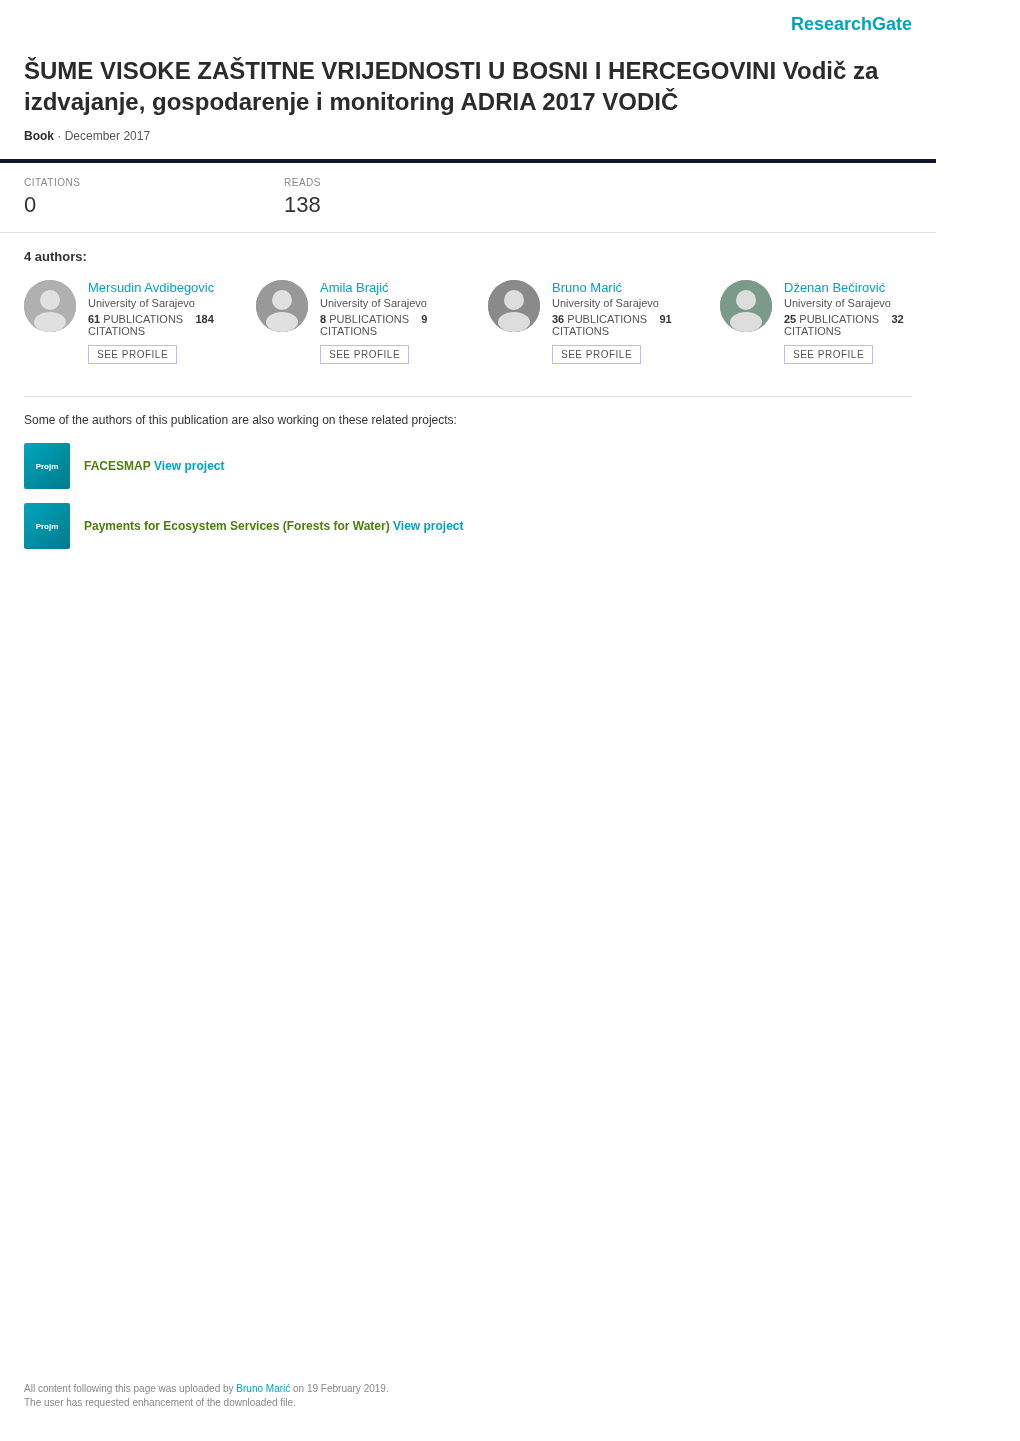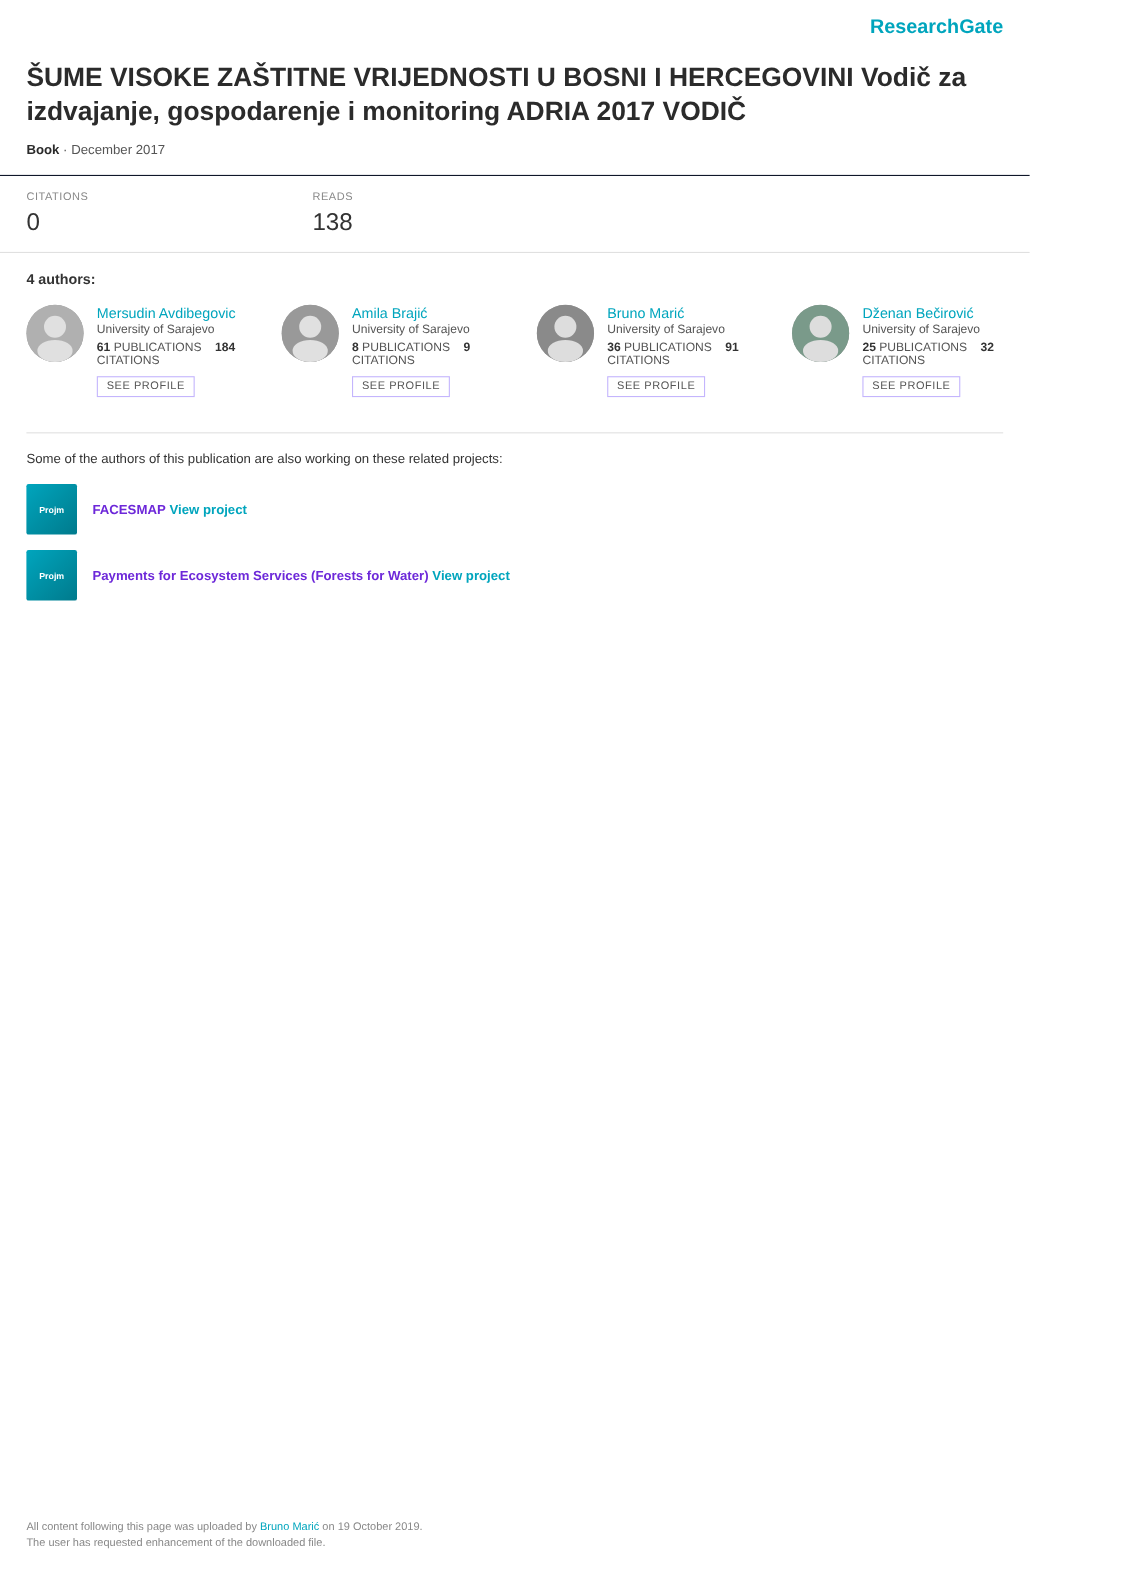--- a/index.html
+++ b/index.html
@@ -35,21 +35,21 @@
       font-size: 11px;
       color: #555;
     }
     .notice-bar a {
       color: #00a5bd;
       text-decoration: none;
     }
     
     .title-area {
       padding: 12px 24px 16px 24px;
-      border-bottom: 1px solid #0f172a;
+      border-bottom: 4px solid #0f172a;
     }
     .pub-title {
       font-size: 24px;
       font-weight: bold;
       color: #2b2b2b;
       line-height: 1.3;
       margin-bottom: 12px;
     }
     .pub-meta {
       font-size: 12px;
@@ -192,21 +192,21 @@
       font-size: 12px;
       color: #333;
     }
     .project-text a {
       color: #00a5bd;
       text-decoration: none;
       font-weight: bold;
     }
     .project-text .proj-name {
       font-weight: bold;
-      color: #6d28d9;
+      color: #4d7c0f;
     }
     
     .page-footer {
       position: absolute;
       bottom: 30px;
       left: 0;
       right: 0;
       padding: 0 24px;
       font-size: 10px;
       color: #888;
@@ -369,17 +369,17 @@
         <span> </span>
         <a href="#">View project</a>
       </div>
     </div>
   </div>
 
   <div class="page-footer">
     <p>
       <span>All content following this page was uploaded by </span>
       <a href="#">Bruno Marić</a>
-      <span> on 19 October 2019.</span>
+      <span> on 19 February 2019.</span>
     </p>
     <p>The user has requested enhancement of the downloaded file.</p>
   </div>
 </div>
 
 </body></html>

